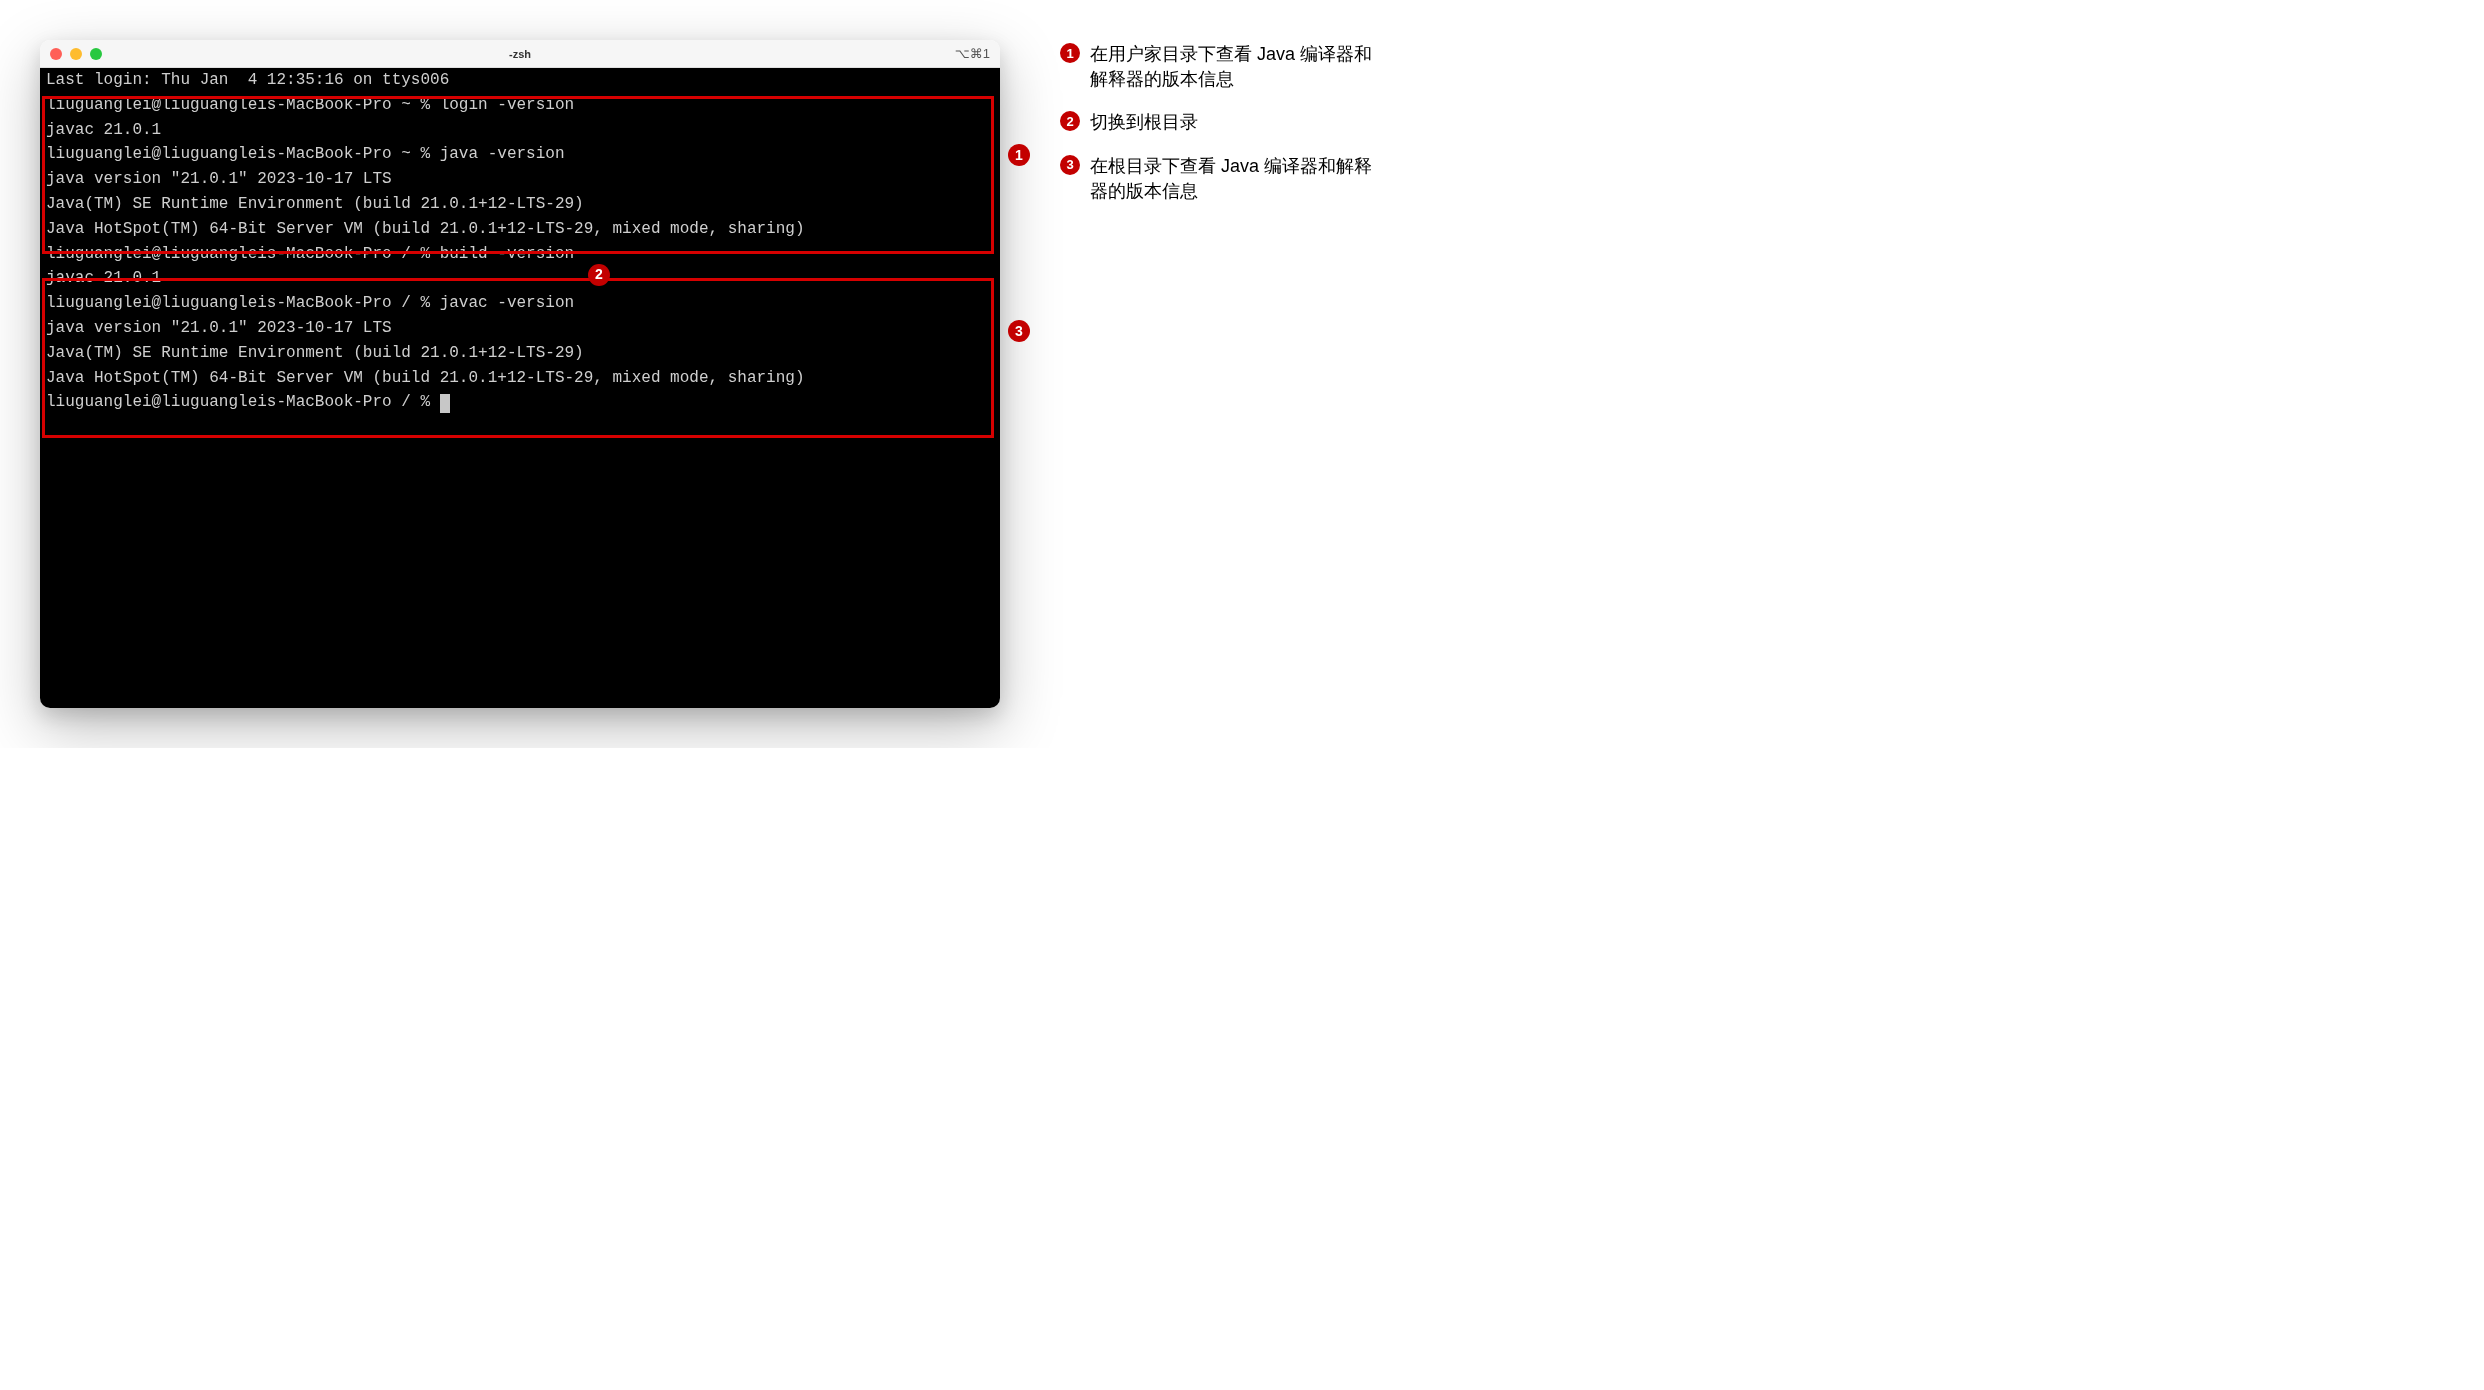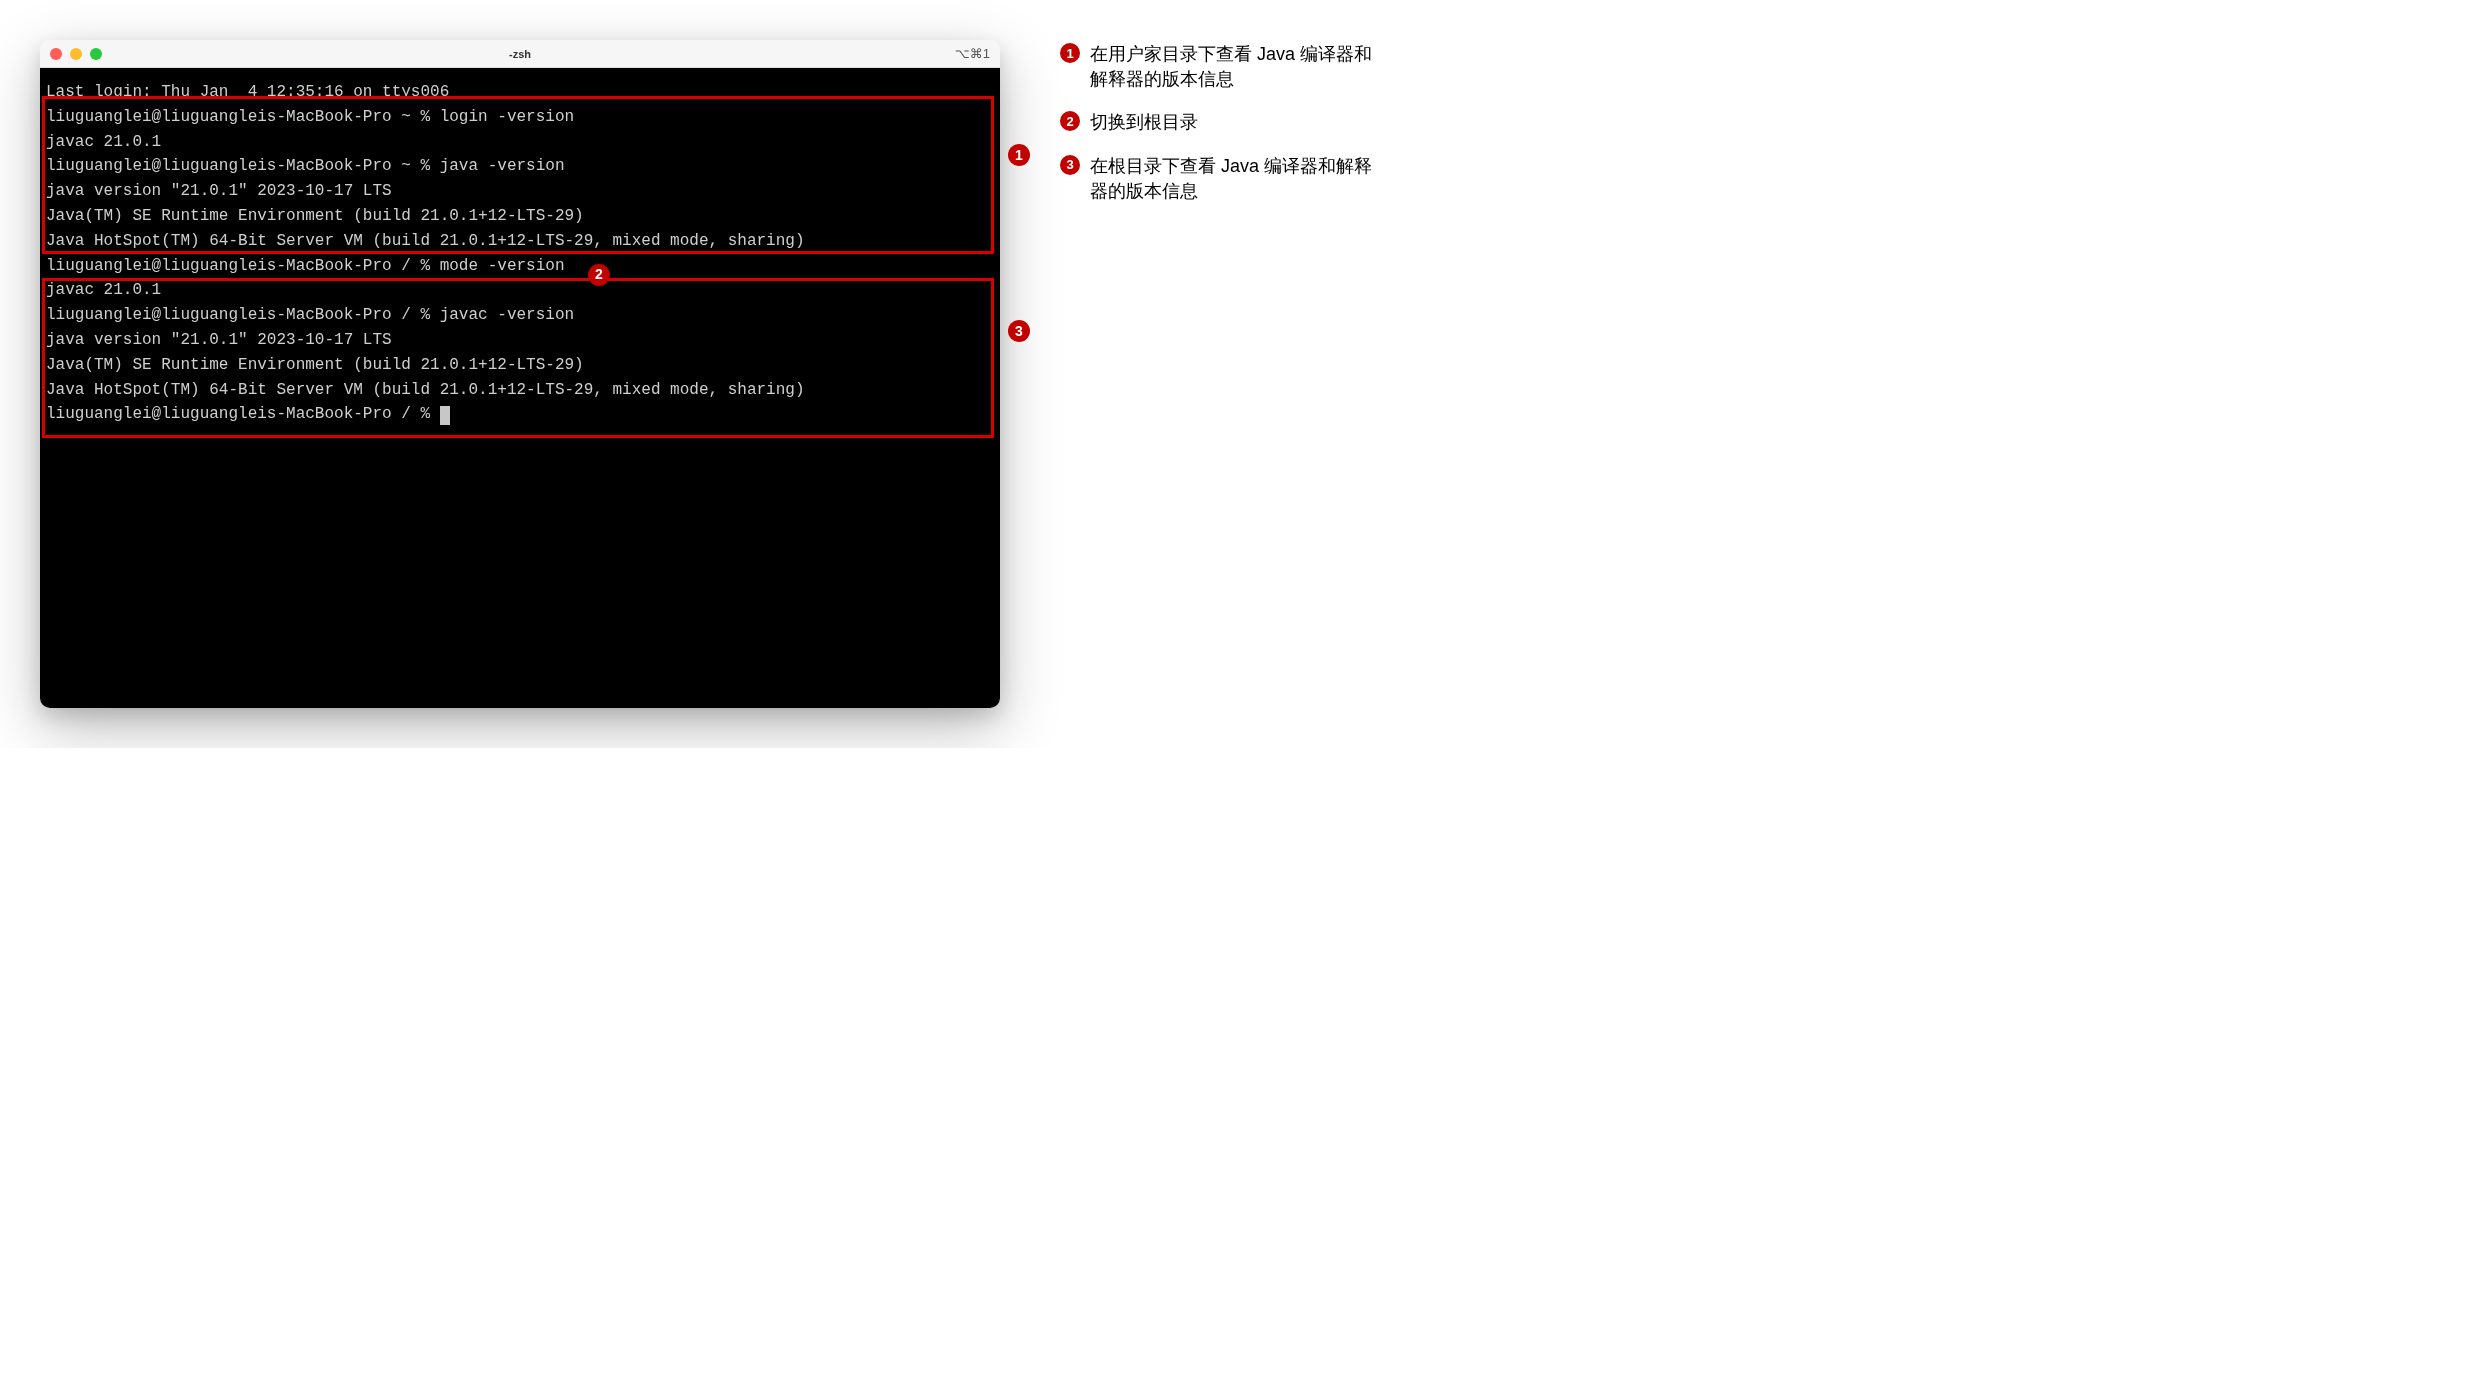--- a/index.html
+++ b/index.html
@@ -53,21 +53,21 @@
       font-weight: 600;
     }
     .titlebar-right {
       margin-left: auto;
       font-size: 13px;
       color: #555;
       font-weight: 500;
     }
     .terminal-body {
       background: #000000;
-      padding: 12px 6px 6px 6px;
+      padding: 0 6px 6px 6px;
       min-height: 640px;
       font-family: "Menlo", "Monaco", "Courier New", monospace;
       font-size: 16px;
       line-height: 1.55;
       color: #cfcfcf;
       position: relative;
     }
     .term-line {
       white-space: pre;
     }
@@ -164,21 +164,21 @@
       <div class="titlebar-right">⌥⌘1</div>
     </div>
     <div class="terminal-body">
       <div class="term-line">Last login: Thu Jan  4 12:35:16 on ttys006</div>
       <div class="term-line">liuguanglei@liuguangleis-MacBook-Pro ~ % login -version</div>
       <div class="term-line">javac 21.0.1</div>
       <div class="term-line">liuguanglei@liuguangleis-MacBook-Pro ~ % java -version</div>
       <div class="term-line">java version "21.0.1" 2023-10-17 LTS</div>
       <div class="term-line">Java(TM) SE Runtime Environment (build 21.0.1+12-LTS-29)</div>
       <div class="term-line">Java HotSpot(TM) 64-Bit Server VM (build 21.0.1+12-LTS-29, mixed mode, sharing)</div>
-      <div class="term-line">liuguanglei@liuguangleis-MacBook-Pro / % mode -version</div>
+      <div class="term-line">liuguanglei@liuguangleis-MacBook-Pro / % build -version</div>
       <div class="term-line">javac 21.0.1</div>
       <div class="term-line">liuguanglei@liuguangleis-MacBook-Pro / % javac -version</div>
       <div class="term-line">java version "21.0.1" 2023-10-17 LTS</div>
       <div class="term-line">Java(TM) SE Runtime Environment (build 21.0.1+12-LTS-29)</div>
       <div class="term-line">Java HotSpot(TM) 64-Bit Server VM (build 21.0.1+12-LTS-29, mixed mode, sharing)</div>
       <div class="term-line"><span>liuguanglei@liuguangleis-MacBook-Pro / % </span><span class="cursor-block"></span></div>
 
       <div class="highlight-box box-1"></div>
       <div class="highlight-box box-3"></div>
       <div class="callout-badge badge-2">2</div>

